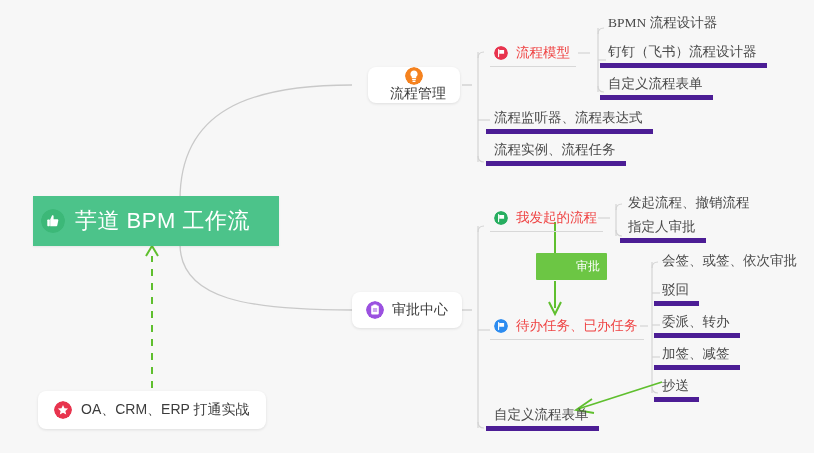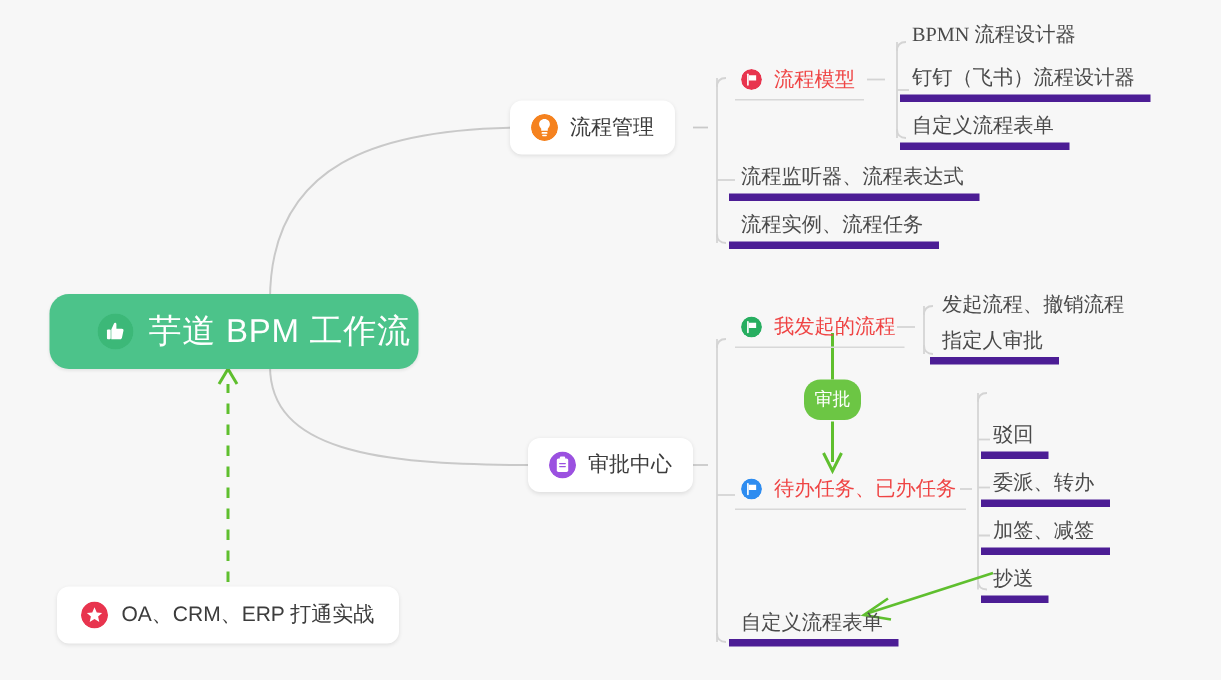--- a/index.html
+++ b/index.html
@@ -29,24 +29,24 @@
   }
 
   
   .root-node {
     position: absolute;
     left: 33px;
     top: 196px;
     width: 246px;
     height: 50px;
     background: #4CC38A;
-    border-radius: 13px;
-    display: flex;
-    align-items: center;
-    padding: 0 32px;
+    border-radius: 0;
+    display: flex;
+    align-items: center;
+    padding: 0 8px;
     box-sizing: border-box;
     box-shadow: 0 1px 2px rgba(0,0,0,0.07);
   }
   .root-label {
     color: #ffffff;
     font-size: 22px;
     letter-spacing: 0.5px;
     white-space: nowrap;
     margin-left: 10px;
   }
@@ -130,24 +130,25 @@
   }
 
   
   .tag-node {
     position: absolute;
     left: 536px;
     top: 253px;
     width: 38px;
     height: 27px;
     background: #6CC644;
-    border-radius: 11px;
+    border-radius: 1px;
     display: flex;
     align-items: center;
     justify-content: center;
+    padding-left: 33px;
   }
   .tag-label {
     color: #ffffff;
     font-size: 12px;
     white-space: nowrap;
   }
 
   
   .icon {
     width: 18px;
@@ -228,21 +229,21 @@
     <svg class="icon-root" viewBox="0 0 24 24">
       <circle cx="12" cy="12" r="12" fill="#3cb878"></circle>
       <path d="M9.2 10.6 L11 6.6 C11.3 5.9 12.6 6.1 12.6 7.1 L12.6 10.2 L16.3 10.2
                C17 10.2 17.5 10.8 17.3 11.5 L16.3 16.2 C16.2 16.8 15.7 17.2 15.1 17.2
                L9.2 17.2 Z" fill="#ffffff"></path>
       <rect x="6.3" y="10.6" width="2.5" height="6.6" rx="0.7" fill="#ffffff"></rect>
     </svg>
     <span class="root-label">芋道 BPM 工作流</span>
   </div>
 
-  <div class="branch-node" style="left:340px; top:67px;">
+  <div class="branch-node" style="left:368px; top:67px;flex-direction:column;">
     <svg class="icon" viewBox="0 0 18 18">
       <circle cx="9" cy="9" r="9" fill="#F5821F"></circle>
       <path d="M9 3.4 C6.9 3.4 5.4 5 5.4 6.9 C5.4 8.2 6.2 9 6.8 9.8 L6.8 11.2 L11.2 11.2
                L11.2 9.8 C11.8 9 12.6 8.2 12.6 6.9 C12.6 5 11.1 3.4 9 3.4 Z" fill="#ffffff"></path>
       <rect x="7" y="12" width="4" height="1.2" rx="0.6" fill="#ffffff"></rect>
       <rect x="7.4" y="13.8" width="3.2" height="1.1" rx="0.55" fill="#ffffff"></rect>
     </svg>
     <span class="branch-label">流程管理</span>
   </div>
 
@@ -305,20 +306,23 @@
 
   <div class="l2-node" style="left:490px; top:312px;text-align:right;">
     <svg class="icon-sm" viewBox="0 0 14 14">
       <circle cx="7" cy="7" r="7" fill="#2D8CF0"></circle>
       <path d="M4.6 3.5 L4.6 10.6" stroke="#ffffff" stroke-width="1.1" stroke-linecap="round"></path>
       <path d="M5.2 4.1 L10.1 4.1 L10.1 7.7 L5.2 7.7 Z" fill="#ffffff"></path>
     </svg>
     <span class="l2-label">待办任务、已办任务</span>
   </div>
 
+  <div class="leaf-node no-rule" style="left:654px; top:247px;">
+    <span class="leaf-label">会签、或签、依次审批</span>
+  </div>
   <div class="leaf-node" style="left:654px; top:279px;">
     <span class="leaf-label">驳回</span>
   </div>
   <div class="leaf-node" style="left:654px; top:311px;">
     <span class="leaf-label">委派、转办</span>
   </div>
   <div class="leaf-node" style="left:654px; top:343px;">
     <span class="leaf-label">加签、减签</span>
   </div>
   <div class="leaf-node" style="left:654px; top:375px;">

